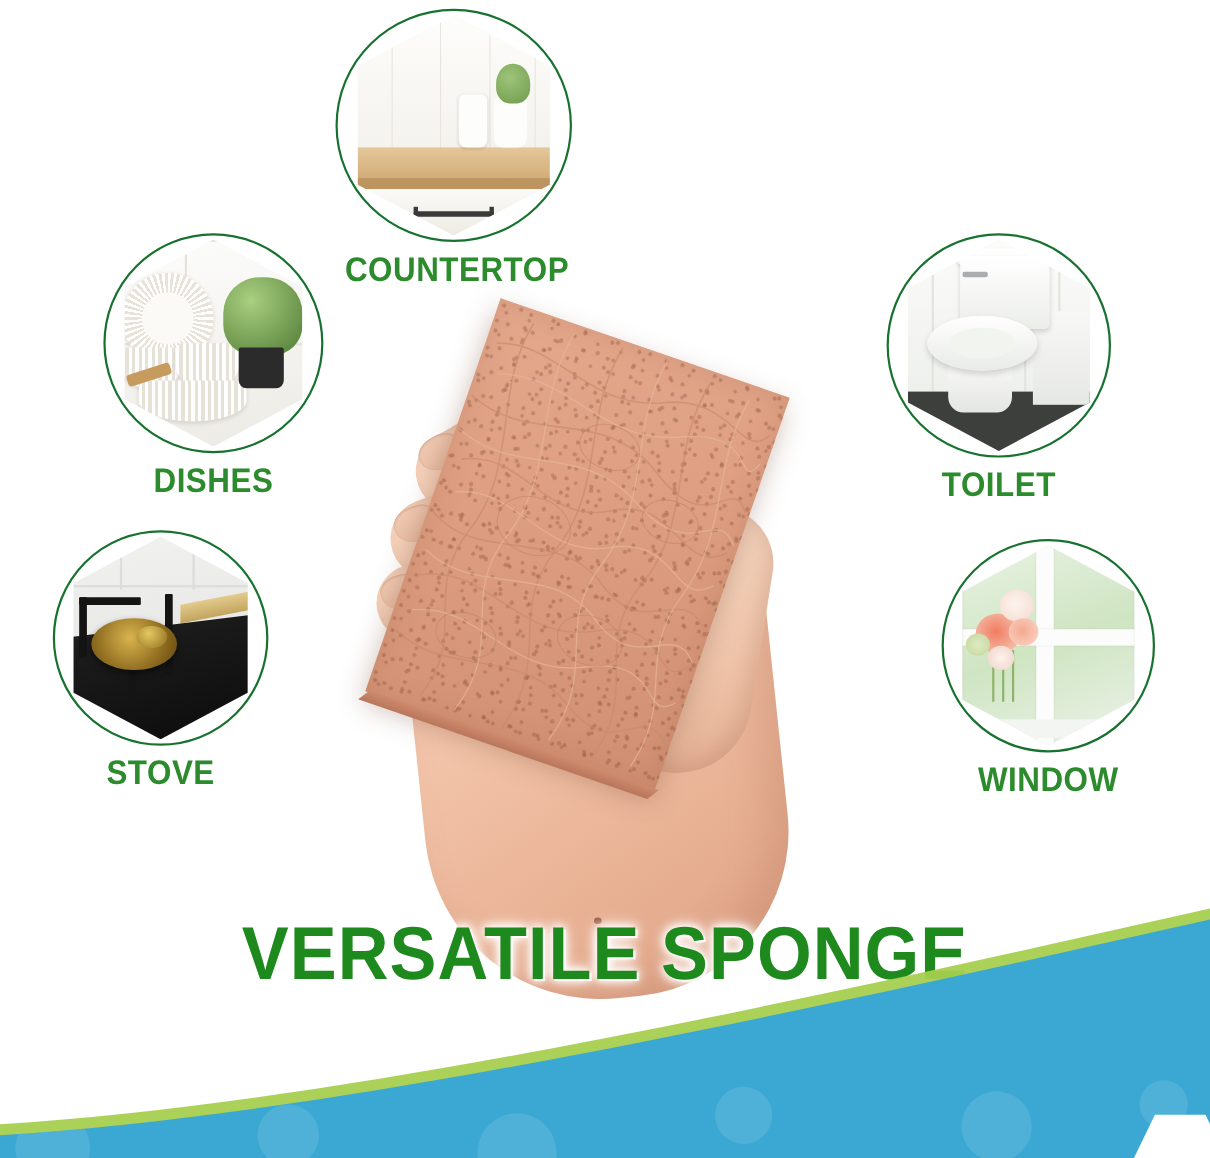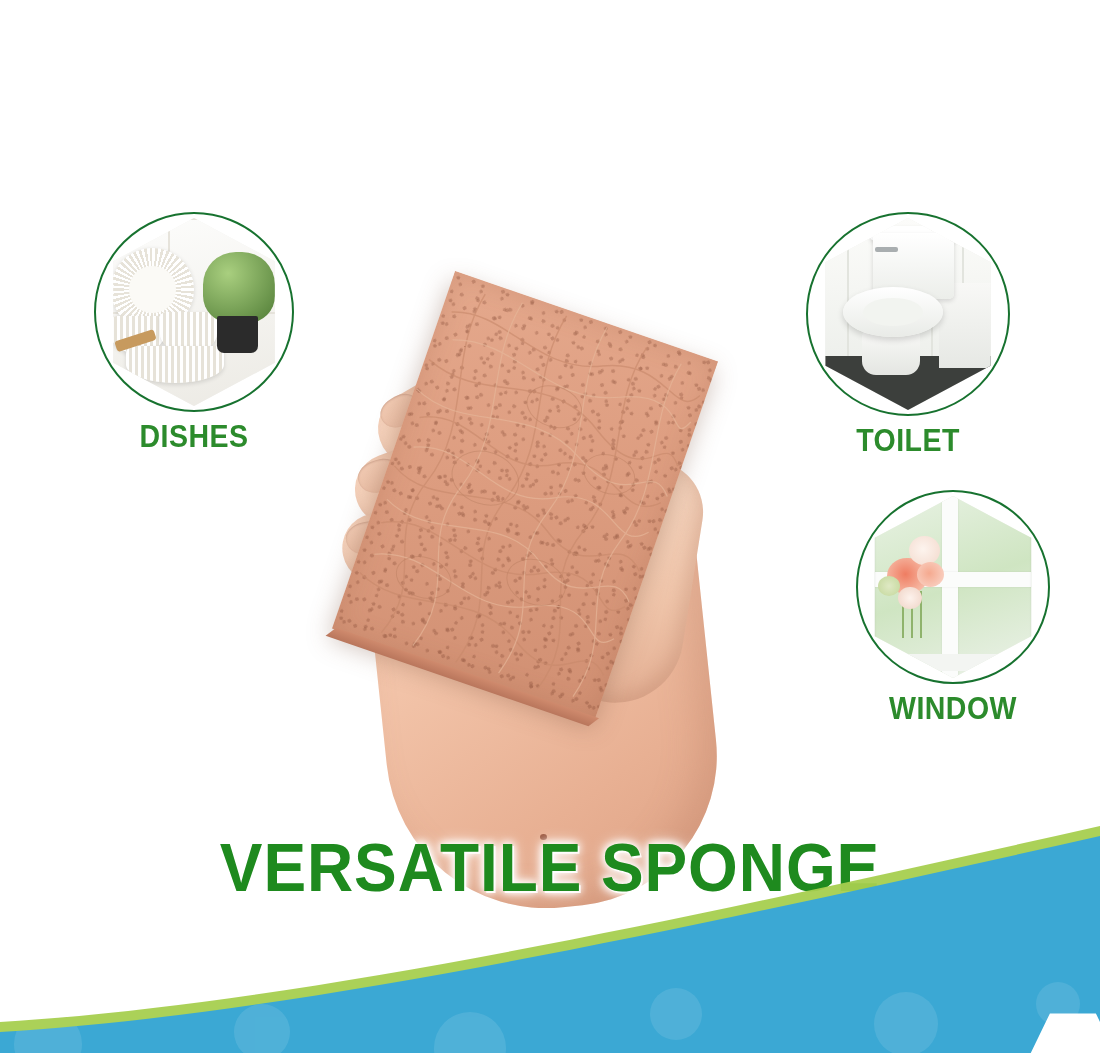--- a/index.html
+++ b/index.html
@@ -179,20 +179,42 @@
     position:absolute;right:22px;bottom:14px;
     width:292px;height:92px;
   }
   #logo svg{display:block;}
 </style>
 </head>
 <body>
 
 <div id="canvas">
 
+  <div class="badge" style="left:305px;top:8px;width:215px;">
+    <div class="ring" style="width:215px;height:212px;">
+      <div class="photo">
+        <div class="sc">
+          <div class="r ct-wall">
+            <div class="panel" style="left:22%"></div>
+            <div class="panel" style="left:44%"></div>
+            <div class="panel" style="left:66%"></div>
+            <div class="panel" style="left:86%"></div>
+          </div>
+          <div class="r ct-top"></div>
+          <div class="r ct-top2"></div>
+          <div class="r ct-cab"></div>
+          <div class="r ct-handle"></div>
+          <div class="jar" style="left:52%;top:36%;width:13%;height:24%;"></div>
+          <div class="pot" style="left:68%;top:38%;width:15%;height:22%;"></div>
+          <div class="leafy" style="left:69%;top:22%;width:15%;height:18%;"></div>
+        </div>
+      </div>
+    </div>
+    <div class="cap">COUNTERTOP</div>
+  </div>
 
 
   <div class="badge" style="left:94px;top:212px;width:200px;">
     <div class="ring" style="width:200px;height:200px;">
       <div class="photo">
         <div class="sc">
           <div class="r dh-bg"></div>
           <div class="dh-tile" style="left:0;top:0;width:100%;height:2px;"></div>
           <div class="dh-tile" style="left:36%;top:0;width:2px;height:52%;"></div>
           <div class="dh-tile" style="left:0;top:50%;width:100%;height:2px;"></div>
@@ -229,20 +251,41 @@
           <div class="r tl-ped"></div>
           <div class="r tl-bowl">
               <i></i>
             </div>
         </div>
       </div>
     </div>
     <div class="cap">TOILET</div>
   </div>
 
+  <div class="badge" style="left:48px;top:482px;width:196px;">
+    <div class="ring" style="width:196px;height:196px;">
+      <div class="photo">
+        <div class="sc">
+          <div class="r st-bg"></div>
+          <div class="st-tile" style="left:0;top:24%;width:100%;height:2px;"></div>
+          <div class="st-tile" style="left:30%;top:0;width:2px;height:26%;"></div>
+          <div class="st-tile" style="left:66%;top:0;width:2px;height:26%;"></div>
+          <div class="r st-wood"></div>
+          <div class="r st-glass"></div>
+          <div class="st-grate" style="left:10%;top:30%;width:7px;height:30%;"></div>
+          <div class="st-grate" style="left:10%;top:30%;width:30%;height:7px;"></div>
+          <div class="st-grate" style="left:52%;top:28%;width:7px;height:40%;"></div>
+          <div class="st-grate" style="left:34%;top:56%;width:7px;height:30%;"></div>
+          <div class="r st-ring"></div>
+          <div class="r st-cap"></div>
+        </div>
+      </div>
+    </div>
+    <div class="cap">STOVE</div>
+  </div>
 
   <div class="badge" style="left:856px;top:490px;width:194px;">
     <div class="ring" style="width:194px;height:194px;">
       <div class="photo">
         <div class="sc">
           <div class="r wd-bg"></div>
           <div class="wd-frame" style="left:44%;top:0;width:9%;height:100%;"></div>
           <div class="wd-frame" style="left:0;top:42%;width:100%;height:8%;"></div>
           <div class="wd-frame" style="left:0;top:0;width:7%;height:100%;"></div>
           <div class="wd-frame" style="right:0;top:0;width:7%;height:100%;"></div>

